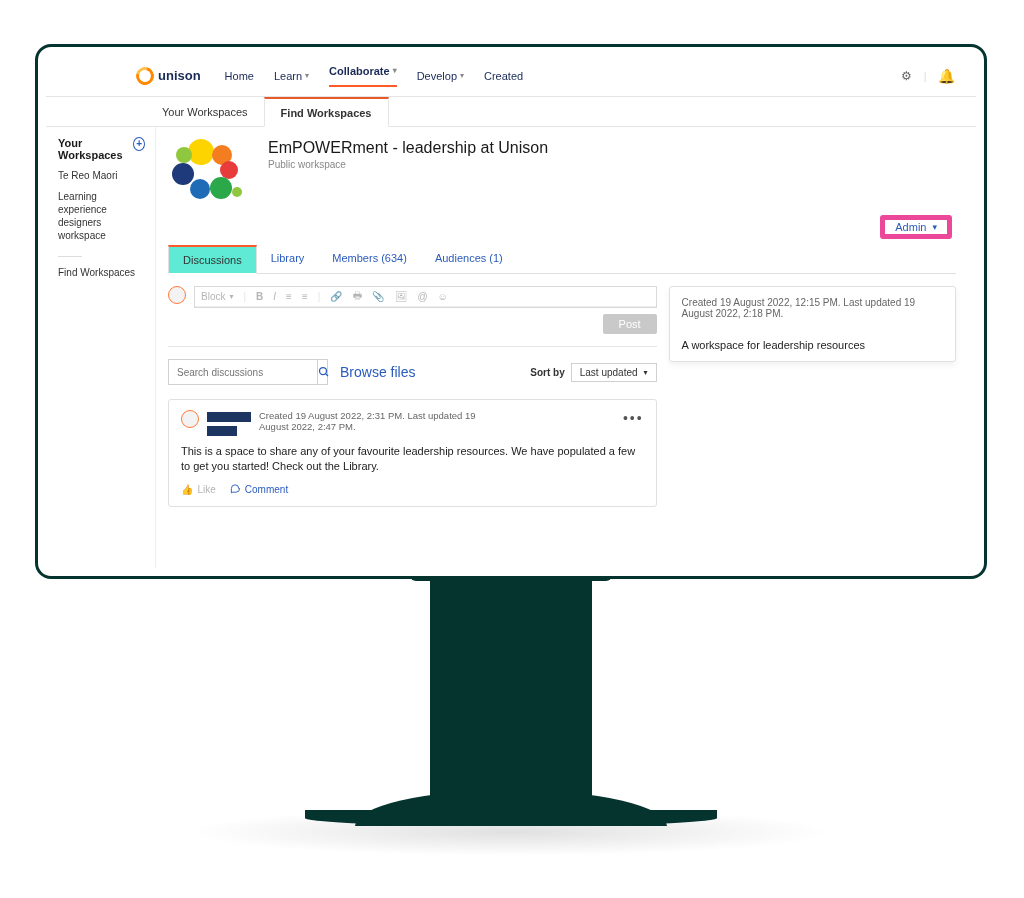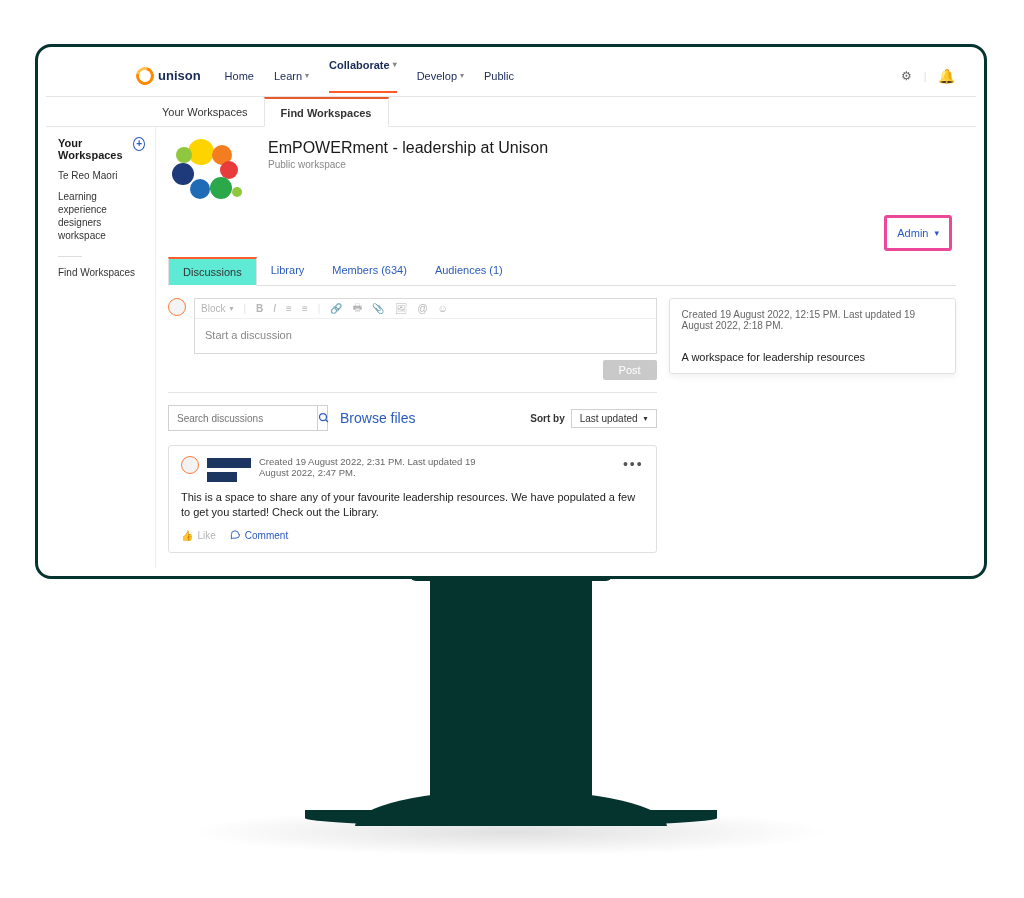--- a/index.html
+++ b/index.html
@@ -99,21 +99,21 @@
   .logo-circle {
     width: 18px; height: 18px;
     border-radius: 50%;
     border: 3px solid #ff8a00;
     border-top-color: #ffc04d;
     transform: rotate(-30deg);
   }
   .logo-text { color: #1a2a57; font-weight: 700; font-size: 13px; }
   .nav-items { display: flex; gap: 20px; align-items: center; }
   .nav-item { color: #1a2a57; font-size: 11px; cursor: pointer; display:flex; align-items:center; gap:3px;}
-  .nav-item.active { font-weight: 700; border-bottom: 2px solid #ff5a2a; padding-bottom: 20px; }
+  .nav-item.active { font-weight: 700; border-bottom: 2px solid #ff5a2a; padding-bottom: 8px; }
   .nav-caret { font-size: 8px; color:#888; }
   .topnav-right { margin-left: auto; display:flex; gap:12px; align-items:center; color:#555;}
   .topnav-right .bell { color:#1a2a57; font-size:14px;}
   .topnav-right .gear { color:#666; font-size:12px;}
 
   
   .subtabs {
     height: 30px;
     border-bottom: 1px solid #e5e5e5;
     display: flex;
@@ -158,22 +158,22 @@
   .main { flex:1; padding: 12px 20px 0 12px; overflow:hidden;}
   .ws-header { display:flex; gap:12px; align-items:flex-start; margin-bottom:8px;}
   .ws-art {
     width: 88px; height: 68px; position:relative;
   }
   .ws-art .c { position:absolute; border-radius:50%; }
   .title-area h1 { font-size: 16px; font-weight:400; color:#1a1a1a; margin-bottom:2px;}
   .title-area .subtitle { font-size: 10px; color:#888;}
   .admin-row { display:flex; justify-content:flex-end; margin: 6px 4px 6px 0;}
   .admin-btn {
-    border:3px solid #ec4899; color:#2a5bbd; background:#fff;
-    font-size:11px; padding:9px 10px; border-radius:3px; cursor:pointer;
+    border:5px solid #ec4899; color:#2a5bbd; background:#fff;
+    font-size:11px; padding:1px 10px; border-radius:3px; cursor:pointer;
     display:inline-flex; align-items:center; gap:6px;
   }
 
   
   .ctabs {
     border-bottom:1px solid #e0e0e0;
     display:flex;
   }
   .ctab {
     padding: 7px 14px;
@@ -296,21 +296,21 @@
           </span>
         <span class="nav-item active">
             <span>Collaborate</span>
             <span class="nav-caret">▾</span>
           </span>
         <span class="nav-item">
             <span>Develop</span>
             <span class="nav-caret">▾</span>
           </span>
         <span class="nav-item">
-            <span>Public</span>
+            <span>Created</span>
           </span>
       </div>
       <div class="topnav-right">
         <span class="gear">⚙</span>
         <span style="color:#ddd">|</span>
         <span class="bell">🔔</span>
       </div>
     </div>
 
     <div class="subtabs">
@@ -379,21 +379,20 @@
                   <span class="tool">≡</span>
                   <span class="tool">≡</span>
                   <span class="tool sep">|</span>
                   <span class="tool">🔗</span>
                   <span class="tool">🖶</span>
                   <span class="tool">📎</span>
                   <span class="tool">🖼</span>
                   <span class="tool">@</span>
                   <span class="tool">☺</span>
                 </div>
-                <div class="compose-body">Start a discussion</div>
               </div>
             </div>
             <div class="post-row">
               <button class="post-btn">Post</button>
             </div>
 
             <div class="divider"></div>
 
             <div class="search-row">
               <div class="searchbox">

